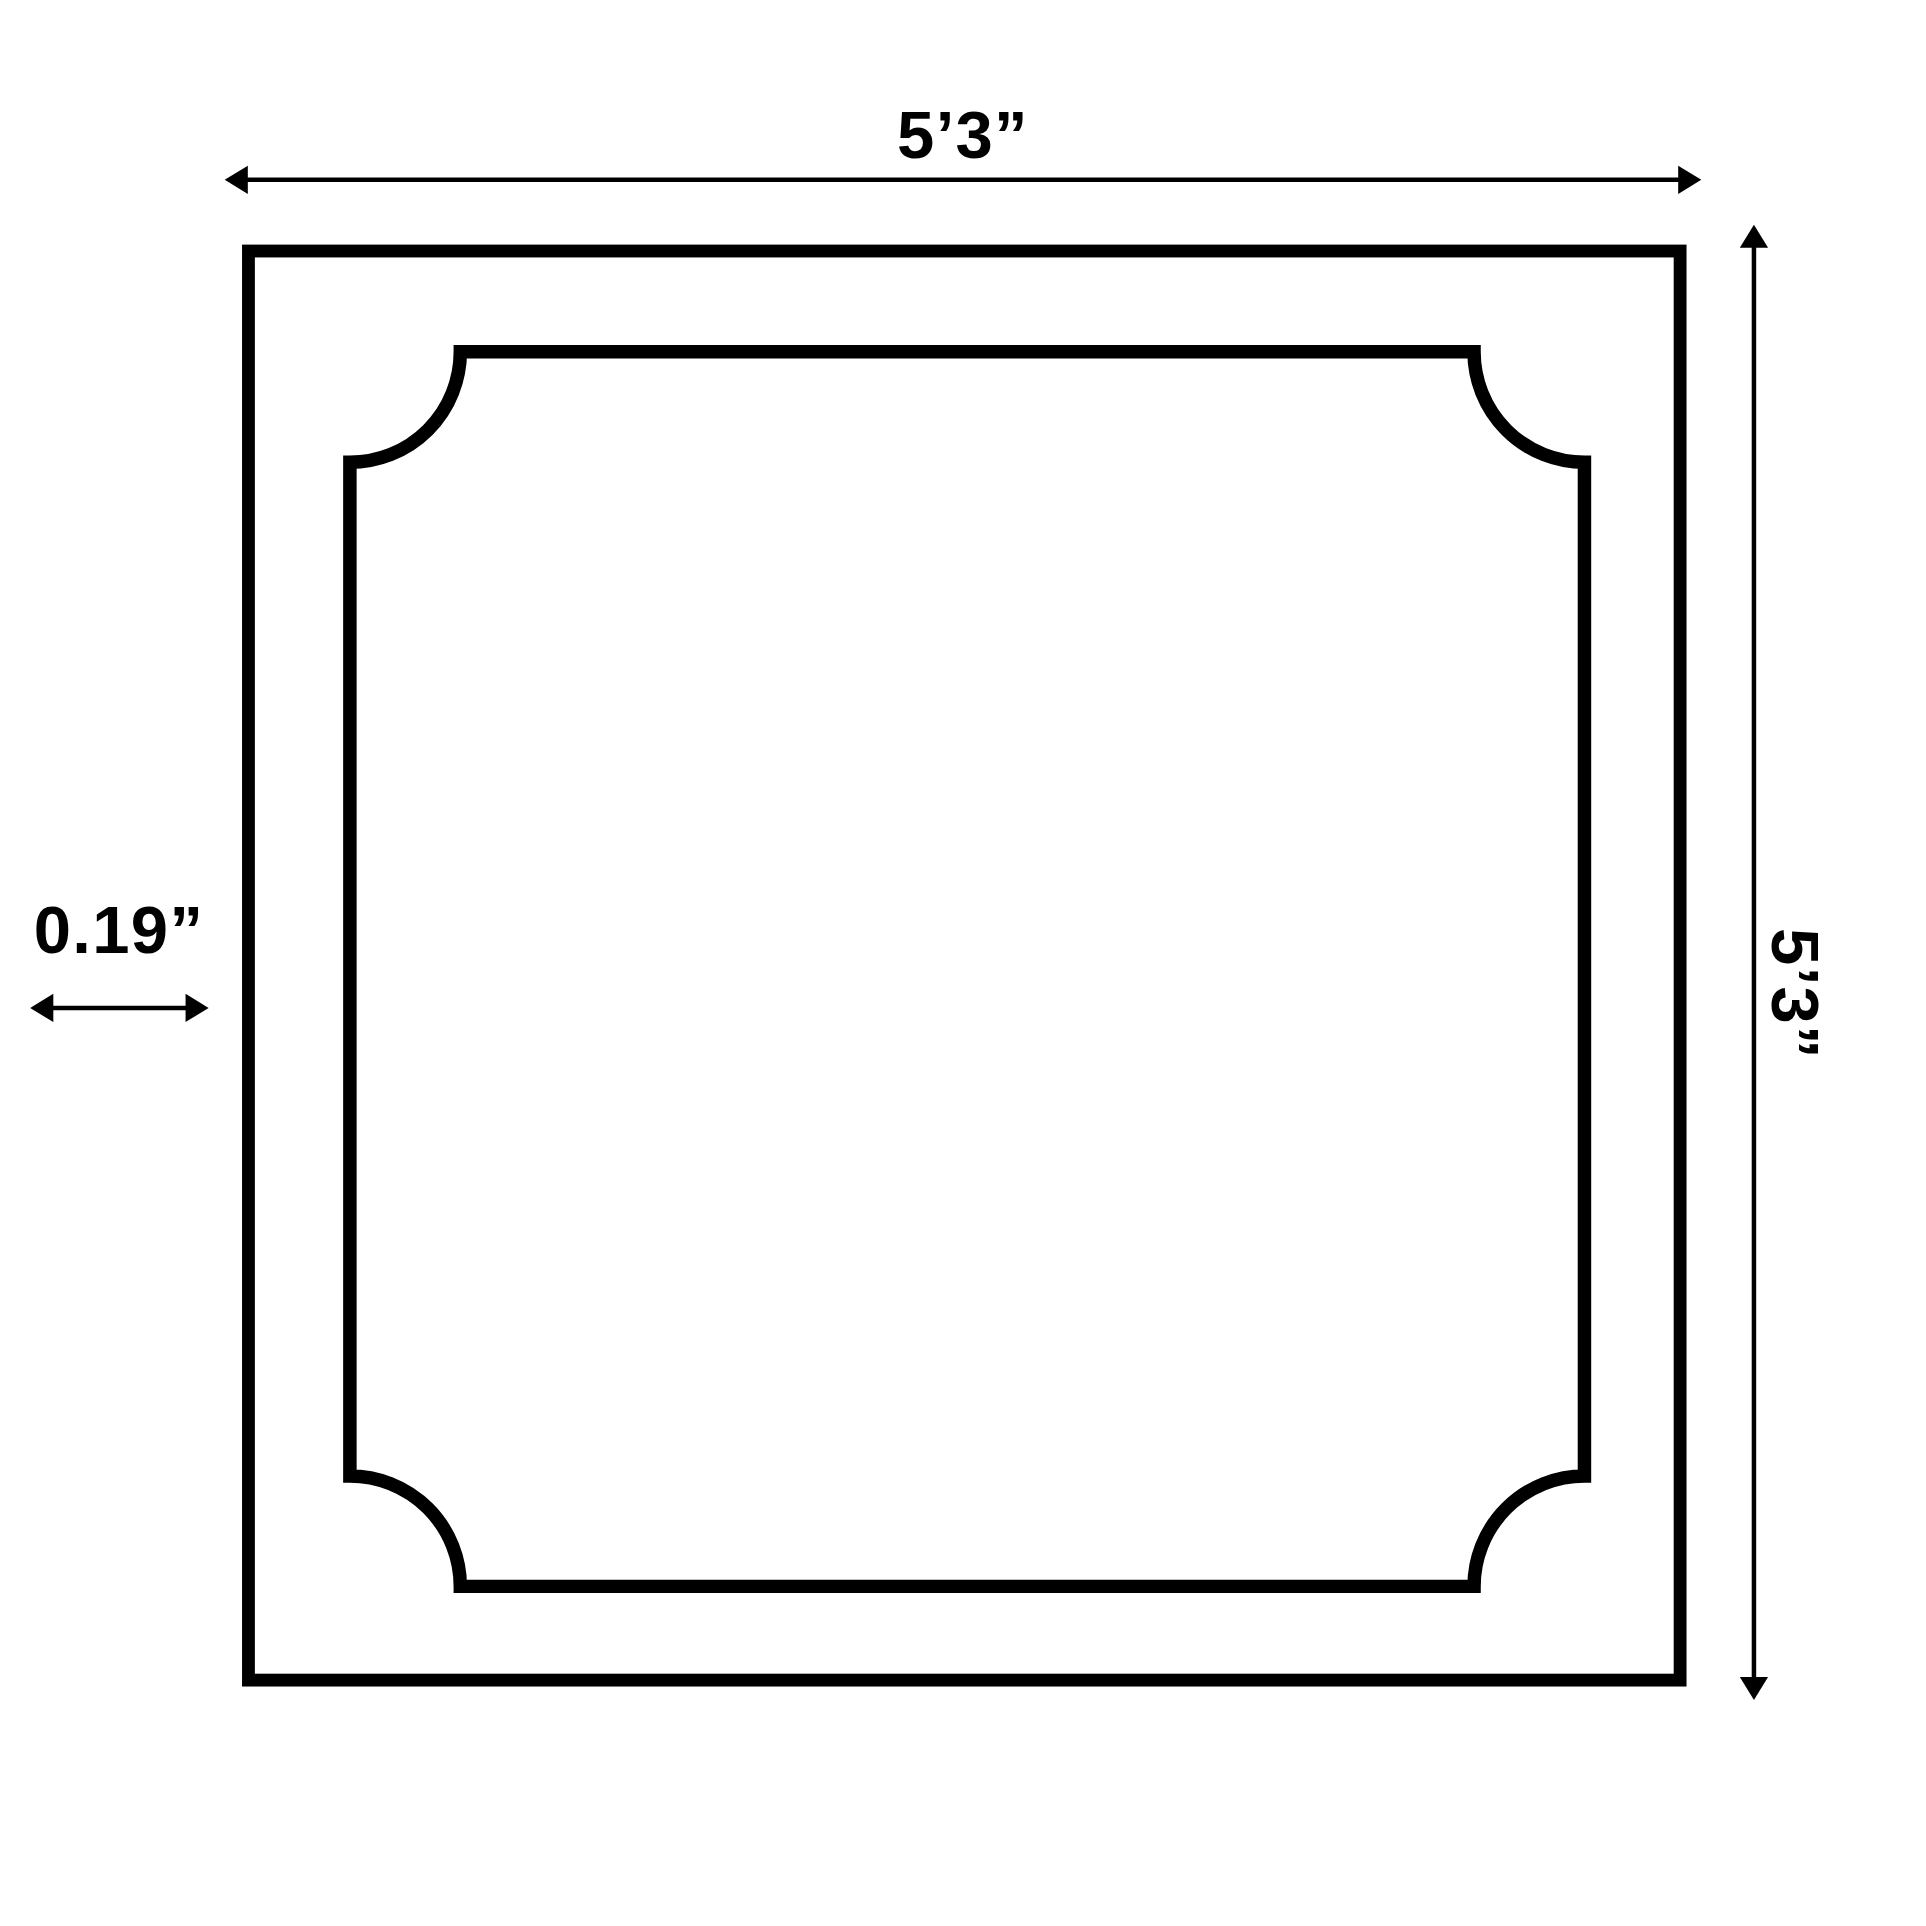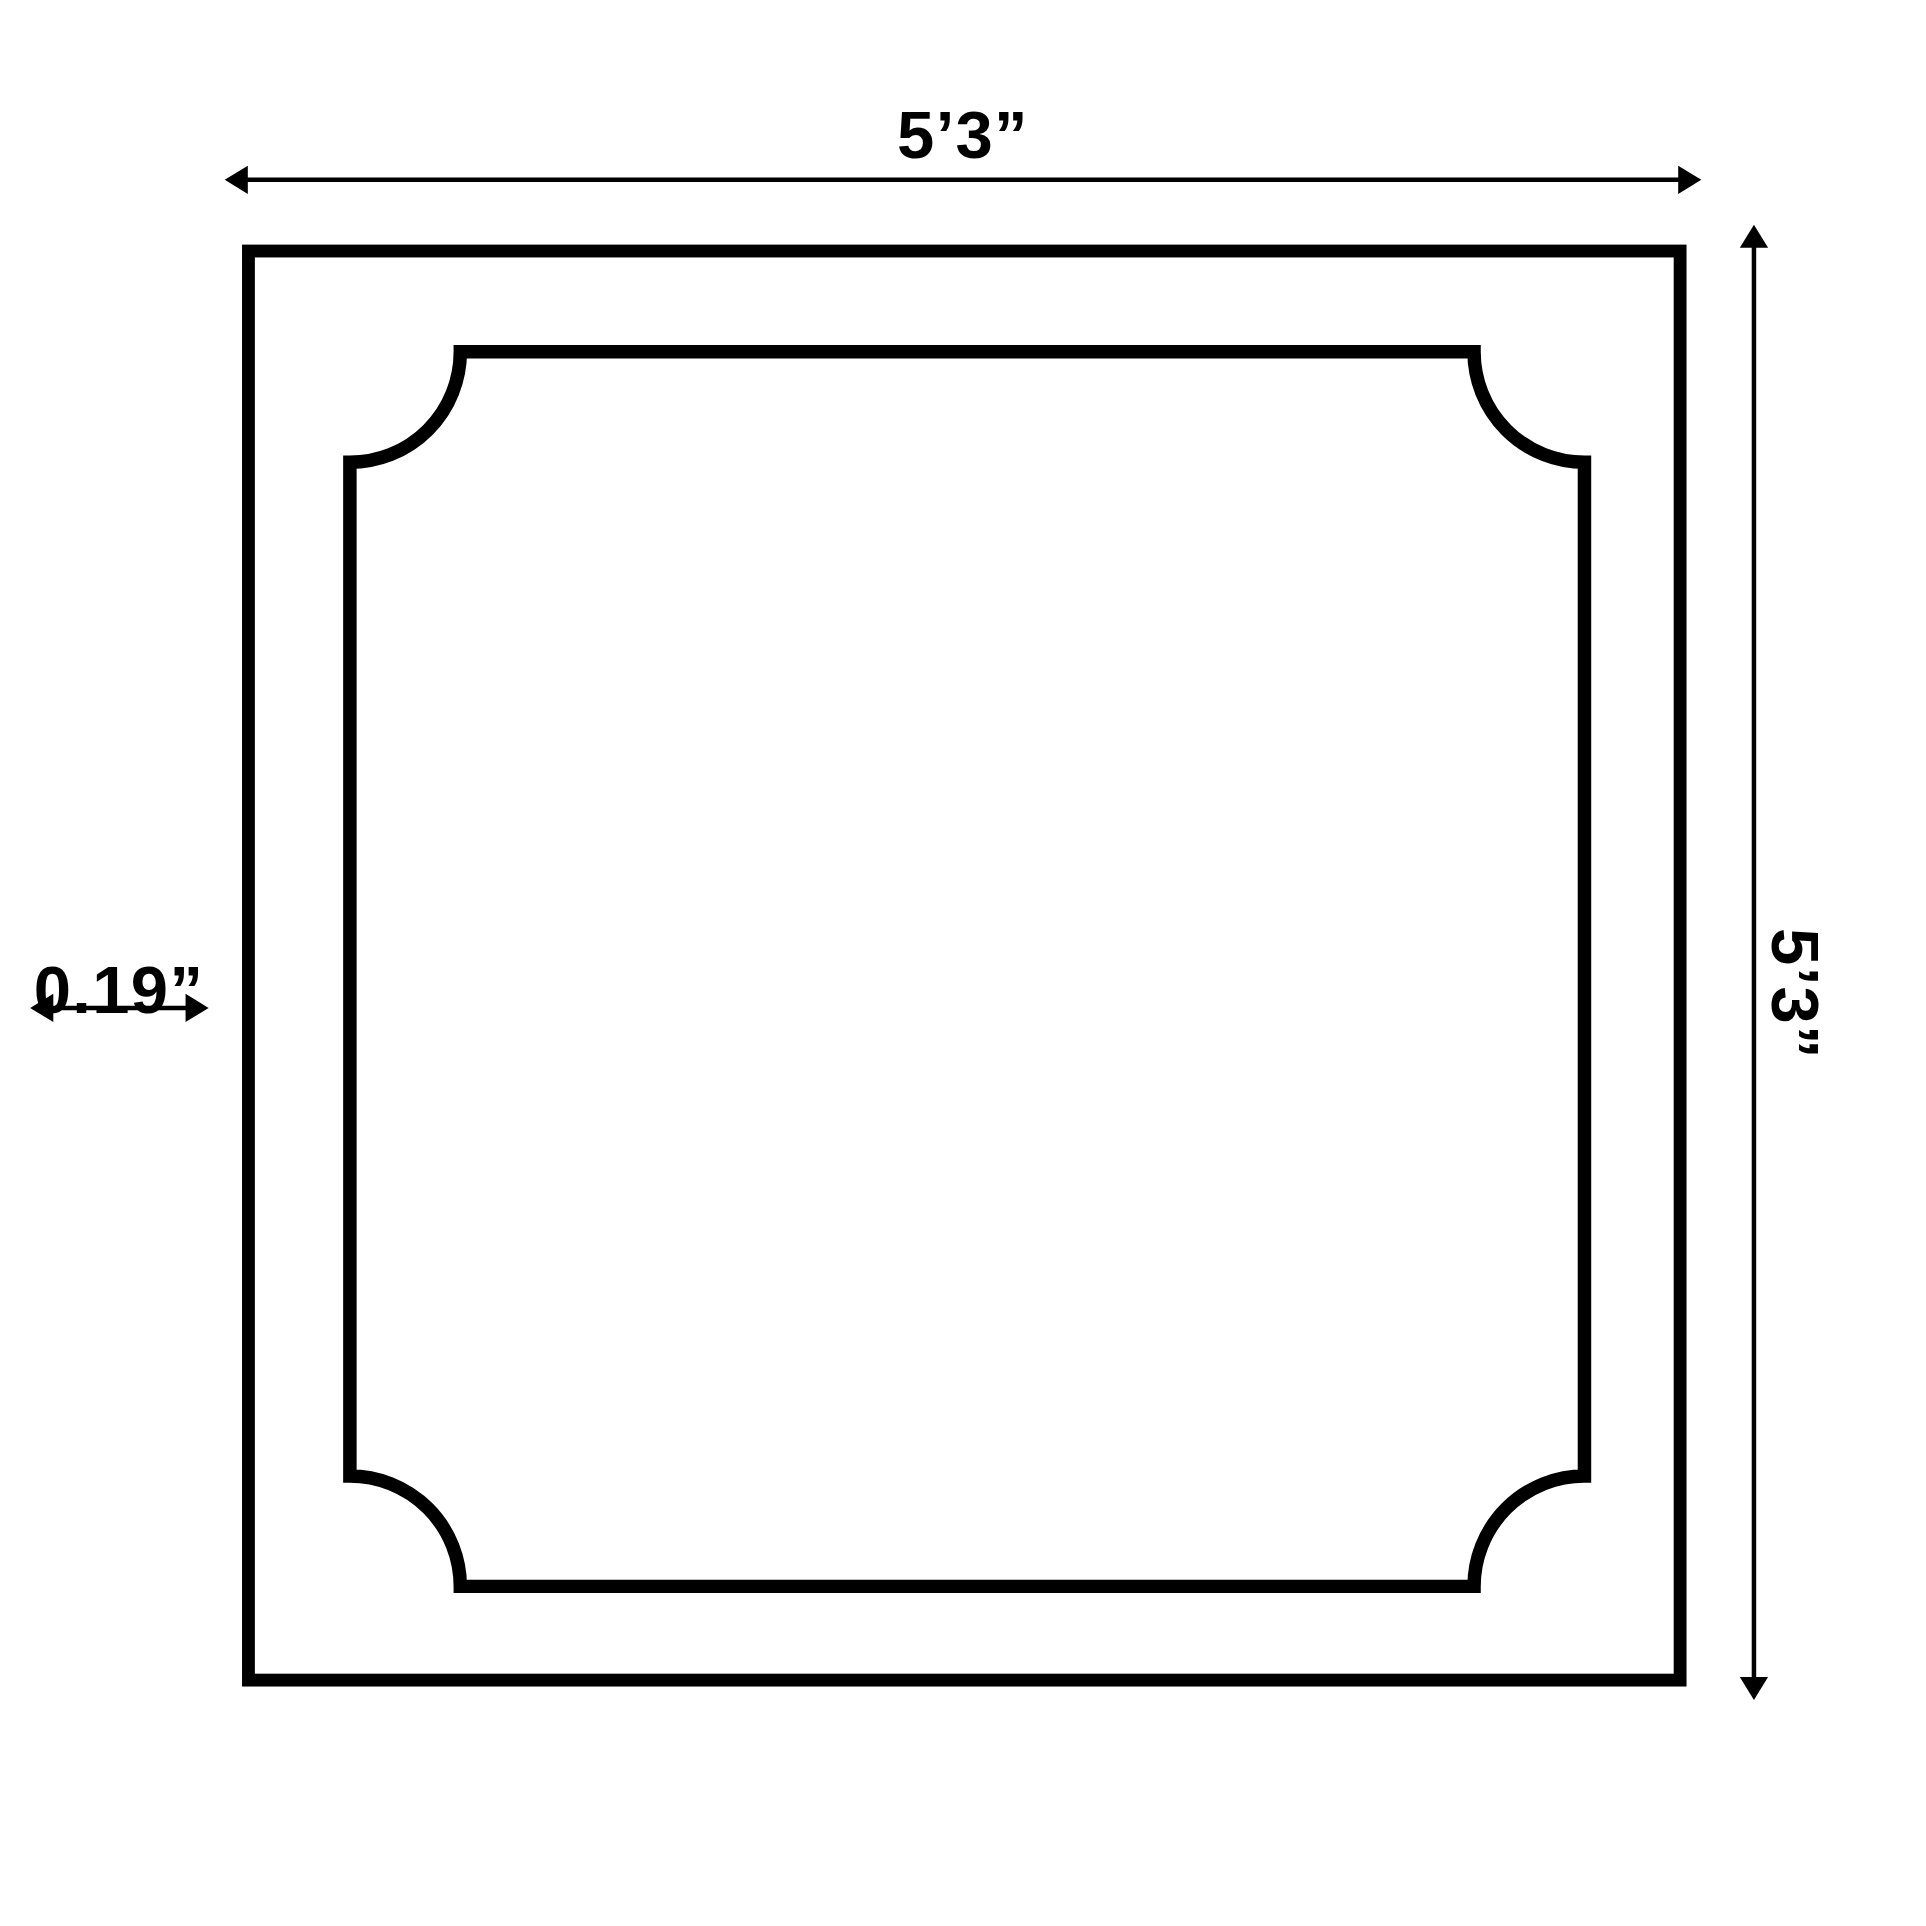--- a/index.html
+++ b/index.html
@@ -20,21 +20,21 @@
     position: absolute;
     color: var(--line, #000000);
     font-weight: 700;
     font-size: 67px;
     line-height: 1;
     letter-spacing: 1.3px;
     white-space: nowrap;
   }
   .dim-label-top    { left: 963px; top: 101px;  transform: translateX(-50%); }
   .dim-label-right  { left: 1795px; top: 994px; transform: translate(-50%,-50%) rotate(90deg); }
-  .dim-label-left   { left: 119px;  top: 956px; transform: translateX(-50%); text-align: right; }
+  .dim-label-left   { left: 119px;  top: 896px; transform: translateX(-50%); text-align: right; }
 </style>
 </head>
 <body style="--bg: #ffffff; --line: #000000;">
 
 <svg id="drawing" width="1926" height="1926" viewBox="0 0 3000 3000">
 
   <rect class="outline outer-frame" x="387" y="391" width="2230" height="2226"></rect>
 
   <path class="outline inner-panel" d="M 717 548
            H 2296

